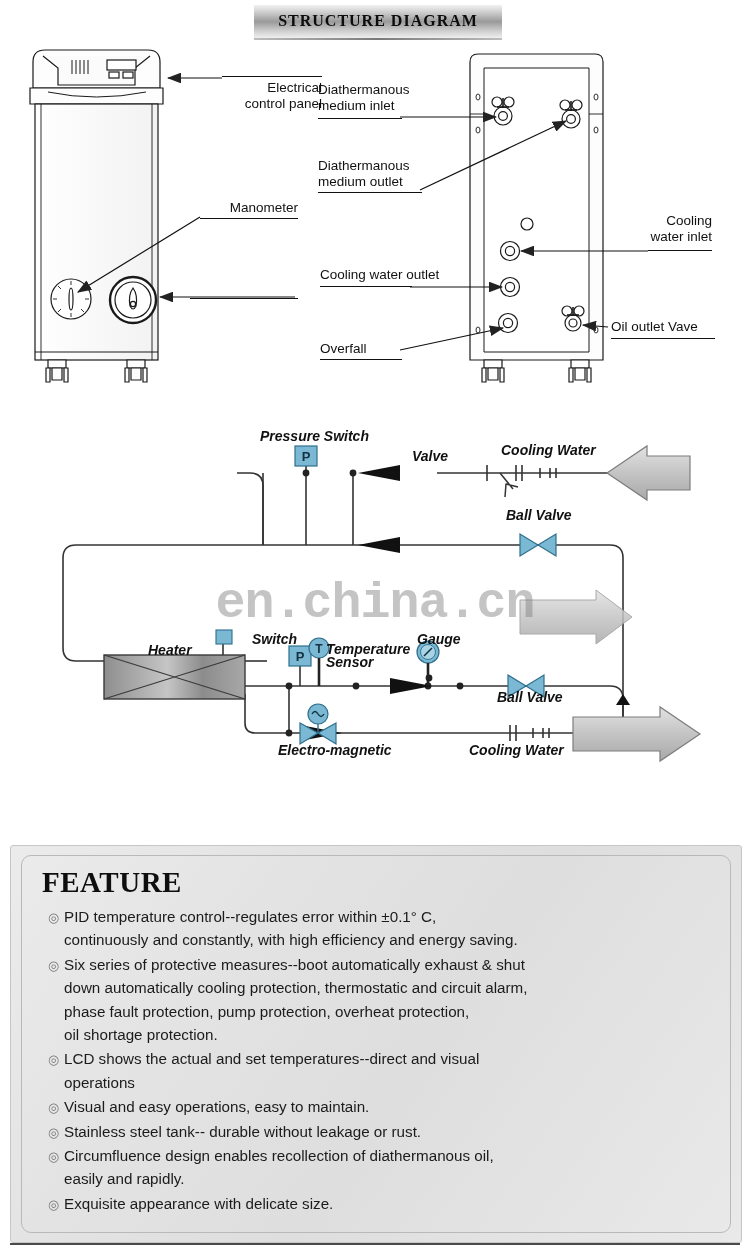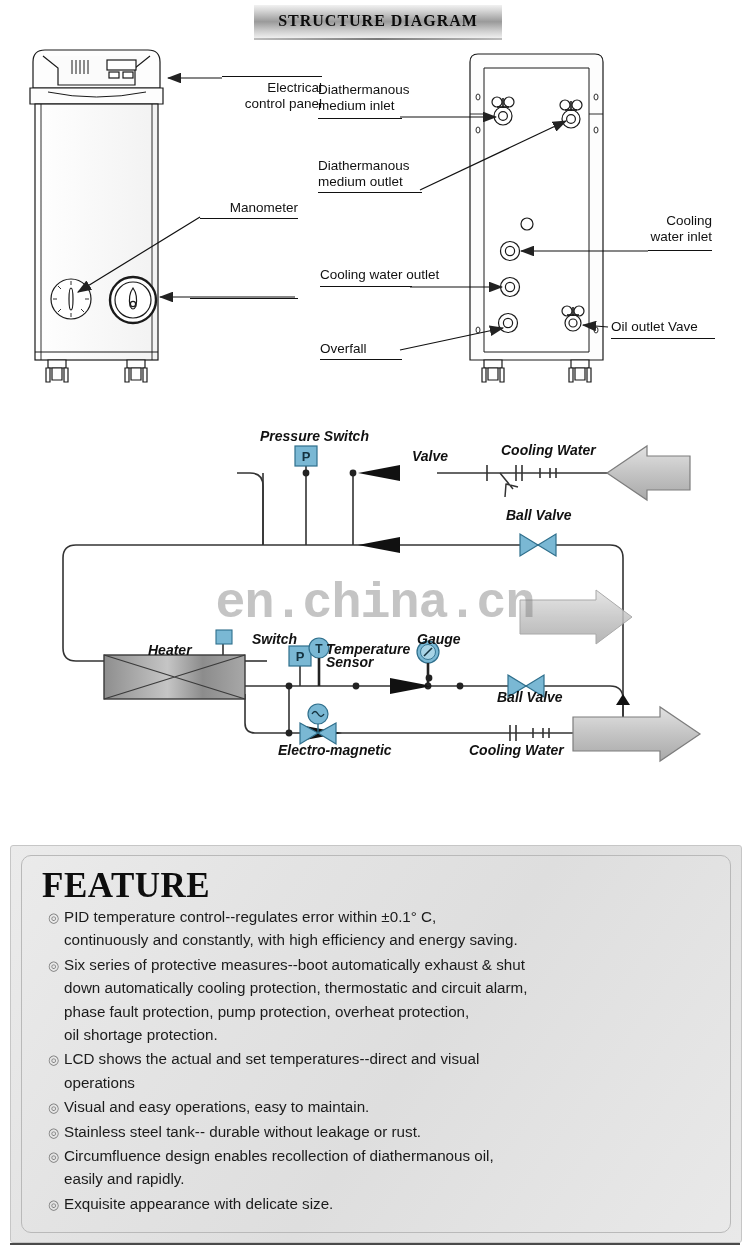--- a/index.html
+++ b/index.html
@@ -50,21 +50,21 @@
     position:absolute;left:10px;top:845px;width:730px;height:396px;
     background:linear-gradient(125deg,#ebebeb 0%,#e3e3e3 30%,#dedede 55%,#e9e9e9 100%);
     border:1px solid #c6c6c6;border-radius:3px;
   }
   .feature-inner{
     position:absolute;left:10px;top:9px;right:10px;bottom:9px;
     border:1px solid #b9b9b9;border-radius:10px;
   }
   .feature-title{
     position:absolute;left:42px;top:866px;font-family:"Liberation Serif",serif;
-    font-weight:bold;font-size:35px;color:#0e0e0e;letter-spacing:.5px;
+    font-weight:bold;font-size:29px;color:#0e0e0e;letter-spacing:.5px;
   }
   .feature-list{
     position:absolute;left:48px;top:905px;width:660px;
   }
   .feat-item{
     position:relative;font-size:15.2px;line-height:23.4px;color:#1b1b1b;
     padding-left:16px;margin:0 0 1px 0;
   }
   .feat-item .bullet{
     position:absolute;left:0;top:1px;font-size:13px;color:#777;

